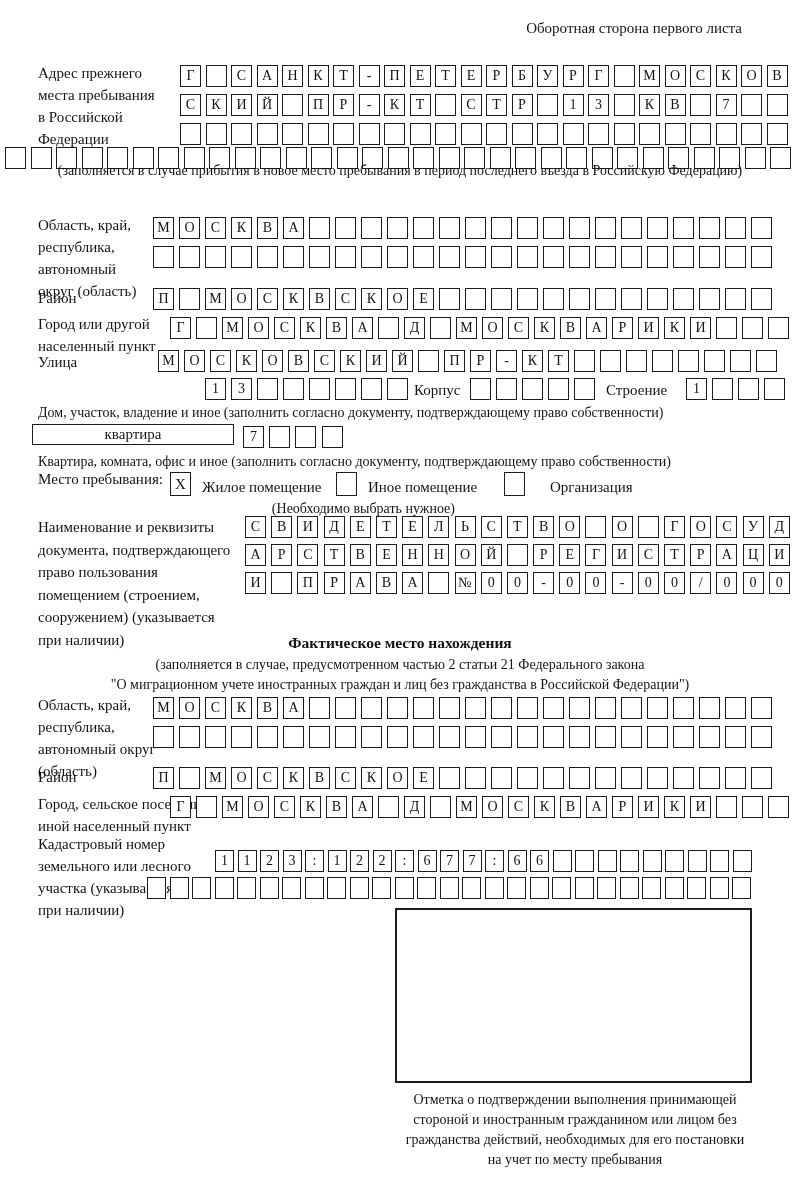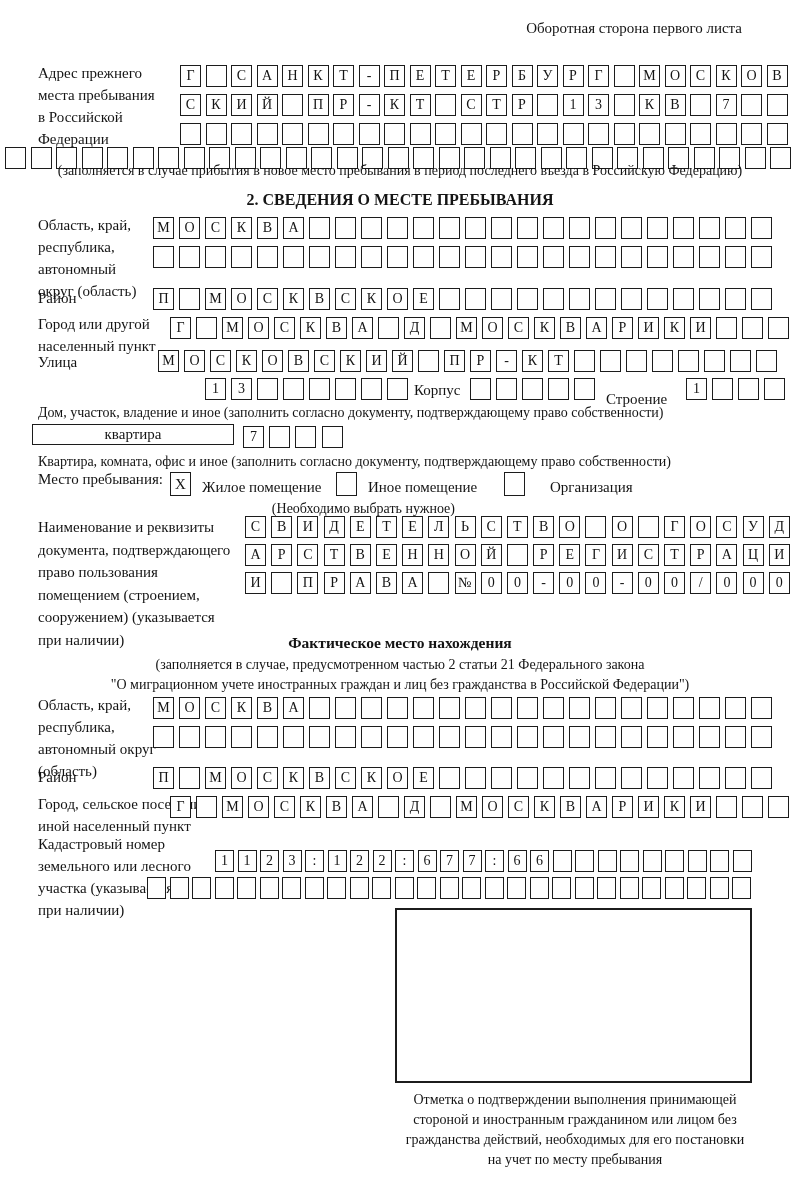--- a/index.html
+++ b/index.html
@@ -153,21 +153,20 @@
       <span class="cell"></span>
       <span class="cell"></span>
       <span class="cell"></span>
       <span class="cell"></span>
       <span class="cell"></span>
       <span class="cell"></span>
       <span class="cell"></span>
     </div>
   <div class="abs cap center" style="top:163px;">(заполняется в случае прибытия в новое место пребывания в период последнего въезда в Российскую Федерацию)</div>
 
-  <div class="abs title center" style="top:191px;">2. СВЕДЕНИЯ О МЕСТЕ ПРЕБЫВАНИЯ</div>
 
   <div class="abs lbl" style="left:38px; top:214px;">
     <div>Область, край,</div>
     <div>республика,</div>
     <div>автономный</div>
     <div>округ (область)</div>
   </div>
   <div class="abs cellrow g5" style="left:153px; top:217px;">
       <span class="cell">М</span>
       <span class="cell">О</span>
@@ -319,21 +318,21 @@
       <span class="cell"></span>
     </div>
   <div class="abs lbl" style="left:414px; top:379px;">Корпус</div>
   <div class="abs cellrow g5" style="left:470px; top:378px;">
       <span class="cell"></span>
       <span class="cell"></span>
       <span class="cell"></span>
       <span class="cell"></span>
       <span class="cell"></span>
     </div>
-  <div class="abs lbl" style="left:606px; top:379px;margin-top:9px;">Строение</div>
+  <div class="abs lbl" style="left:606px; top:379px;">Строение</div>
   <div class="abs cellrow g5" style="left:686px; top:378px;">
       <span class="cell">1</span>
       <span class="cell"></span>
       <span class="cell"></span>
       <span class="cell"></span>
     </div>
   <div class="abs cap" style="left:38px; top:405px;">Дом, участок, владение и иное (заполнить согласно документу, подтверждающему право собственности)</div>
 
   <div class="abs wbox" style="left:32px; top:424px; width:202px; height:21px;">квартира</div>
   <div class="abs cellrow g52" style="left:243px; top:426px;">

